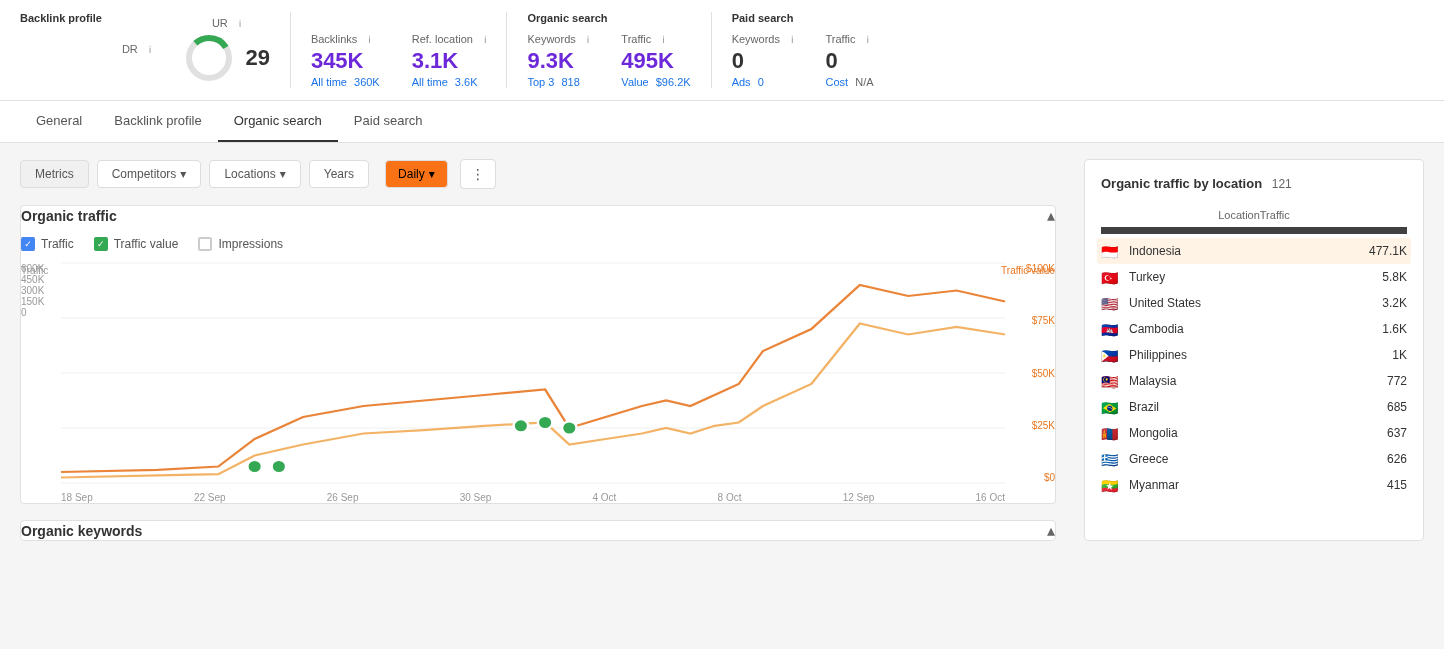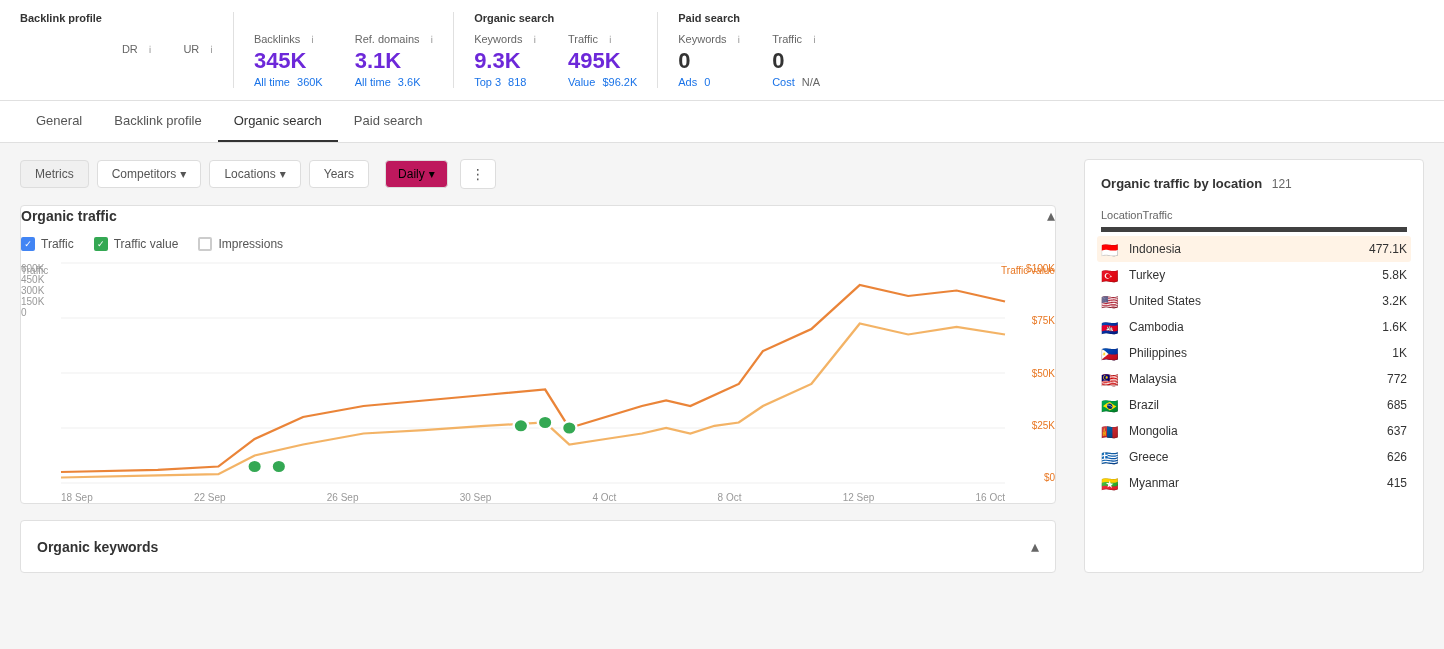--- a/index.html
+++ b/index.html
@@ -37,21 +37,21 @@
     .right-panel { width: 340px; flex-shrink: 0; margin-left: 20px; background: #fff; border: 1px solid #e0e0e0; border-radius: 4px; padding: 16px; }
 
     
     .toolbar { display: flex; align-items: center; gap: 8px; margin-bottom: 16px; }
     .toolbar-btn { padding: 6px 14px; border: 1px solid #ddd; background: #fff; border-radius: 4px; font-size: 12px; cursor: pointer; color: #555; display: flex; align-items: center; gap: 4px; }
     .toolbar-btn.active { background: #f0f0f0; }
     .time-range-group { margin-left: auto; display: flex; gap: 0; border: 1px solid #ddd; border-radius: 4px; overflow: hidden; }
     .time-btn { padding: 6px 10px; background: #fff; border: none; border-right: 1px solid #ddd; font-size: 12px; cursor: pointer; color: #555; }
     .time-btn:last-child { border-right: none; }
     .time-btn.active { background: #1a73e8; color: #fff; }
-    .daily-btn { padding: 6px 12px; border: 1px solid #ddd; background: #be185d; border-radius: 4px; font-size: 12px; cursor: pointer; margin-left: 8px; display: flex; align-items: center; gap: 4px; }
+    .daily-btn { padding: 6px 12px; border: 1px solid #ddd; background: #f97316; border-radius: 4px; font-size: 12px; cursor: pointer; margin-left: 8px; display: flex; align-items: center; gap: 4px; }
     .more-btn { padding: 6px 10px; border: 1px solid #ddd; background: #fff; border-radius: 4px; font-size: 14px; cursor: pointer; margin-left: 4px; color: #555; }
 
     
     .chart-card { background: #fff; border: 1px solid #e0e0e0; border-radius: 4px; margin-bottom: 16px; }
     .chart-header { display: flex; align-items: center; justify-content: space-between; margin-bottom: 12px; }
     .chart-title { font-size: 14px; font-weight: 600; color: #333; }
     .collapse-btn { background: none; border: none; cursor: pointer; color: #666; font-size: 16px; }
 
     
     .chart-filters { display: flex; gap: 20px; align-items: center; margin-bottom: 12px; }
@@ -67,29 +67,29 @@
     .chart-svg-area { position: absolute; left: 40px; right: 50px; top: 0; bottom: 20px; }
     .chart-svg-area svg { width: 100%; height: 100%; overflow: visible; }
     .chart-x-labels { position: absolute; bottom: 0; left: 40px; right: 50px; display: flex; justify-content: space-between; font-size: 10px; color: #999; }
 
     
     .right-panel-header { display: flex; align-items: center; justify-content: space-between; margin-bottom: 12px; }
     .right-panel-title { font-size: 13px; font-weight: 600; color: #333; }
     .right-panel-count { font-size: 12px; color: #666; margin-left: 6px; }
 
     .location-table { width: 100%; }
-    .location-table-header { display: flex; justify-content: flex-start; font-size: 11px; color: #666; padding: 6px 0; border-bottom: 5px solid #404040; margin-bottom: 4px; }
+    .location-table-header { display: flex; justify-content: center; font-size: 11px; color: #666; padding: 6px 0; border-bottom: 7px solid #404040; margin-bottom: 4px; }
     .location-row { display: flex; align-items: center; padding: 6px 0; border-radius: 3px; }
     .location-row.highlighted { background: #fff3e6; margin: 0 -4px; padding: 6px 4px; }
     .flag { width: 20px; height: 14px; margin-right: 8px; font-size: 14px; }
     .location-name { flex: 1; font-size: 12px; color: #333; }
     .location-traffic { font-size: 12px; color: #333; font-weight: 500; }
 
     
-    .keywords-card { background: #fff; border: 1px solid #e0e0e0; border-radius: 4px; padding: 16px; }
+    .keywords-card { background: #fff; border: 1px solid #e0e0e0; border-radius: 4px; }
     .keywords-header { display: flex; align-items: center; justify-content: space-between; }
     .keywords-title { font-size: 14px; font-weight: 600; color: #333; }
 
     
     .green-dot { fill: #34a853; stroke: #fff; stroke-width: 2; }
   </style>
 </head>
 <body>
 
 <div class="top-bar">
@@ -104,20 +104,31 @@
         <span>DR</span>
         <span class="info-icon">ℹ</span>
       </div>
     </div>
 
     <div class="gauge-item" style="margin-left:12px;">
       <div class="metric-label">
         <span>UR</span>
         <span class="info-icon">ℹ</span>
       </div>
+      <div style="display:flex;align-items:center;gap:10px;">
+        <div class="donut">
+          <svg viewBox="0 0 52 52">
+            <circle cx="26" cy="26" r="20" fill="none" stroke="#e0e0e0" stroke-width="6"></circle>
+            <circle cx="26" cy="26" r="20" fill="none" stroke="#34a853" stroke-width="6" stroke-dasharray="36 90" stroke-dashoffset="16" transform="rotate(-90 26 26)"></circle>
+          </svg>
+        </div>
+        <div>
+          <div class="gauge-value">29</div>
+        </div>
+      </div>
     </div>
   </div>
 
   <div class="section-divider"></div>
 
   <div style="display:flex;flex-direction:column;justify-content:center;">
     <div style="height:20px;"></div>
     <div style="display:flex;gap:32px;">
       <div class="metric-item">
         <div class="metric-label">
@@ -125,21 +136,21 @@
           <span class="info-icon">ℹ</span>
         </div>
         <div class="metric-value">345K</div>
         <div class="metric-sub">
           <span>All time</span>
           <span style="color:#1a73e8;margin-left:4px;">360K</span>
         </div>
       </div>
       <div class="metric-item">
         <div class="metric-label">
-          <span>Ref. domains</span>
+          <span>Ref. location</span>
           <span class="info-icon">ℹ</span>
         </div>
         <div class="metric-value">3.1K</div>
         <div class="metric-sub">
           <span>All time</span>
           <span style="color:#1a73e8;margin-left:4px;">3.6K</span>
         </div>
       </div>
     </div>
   </div>

